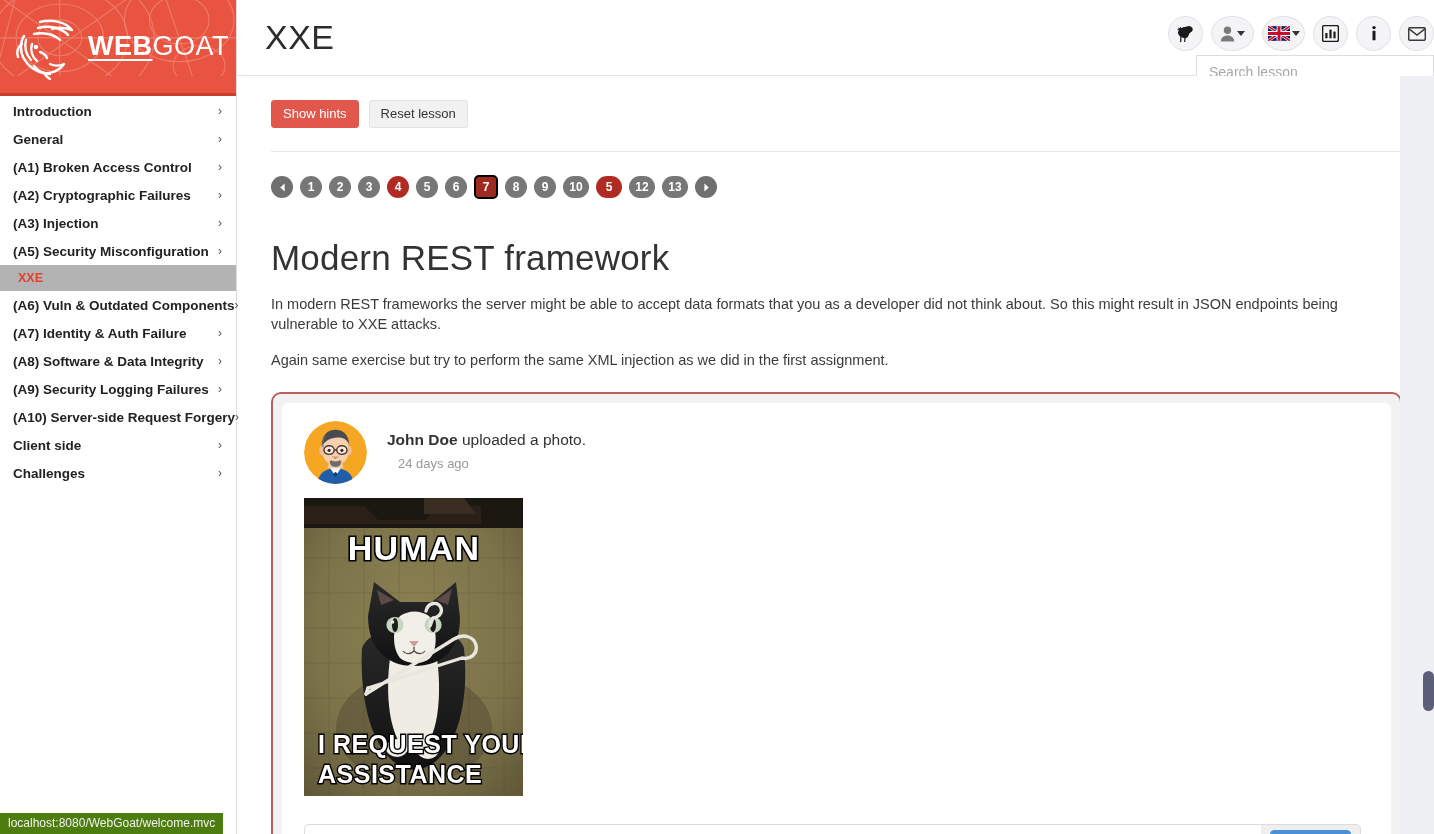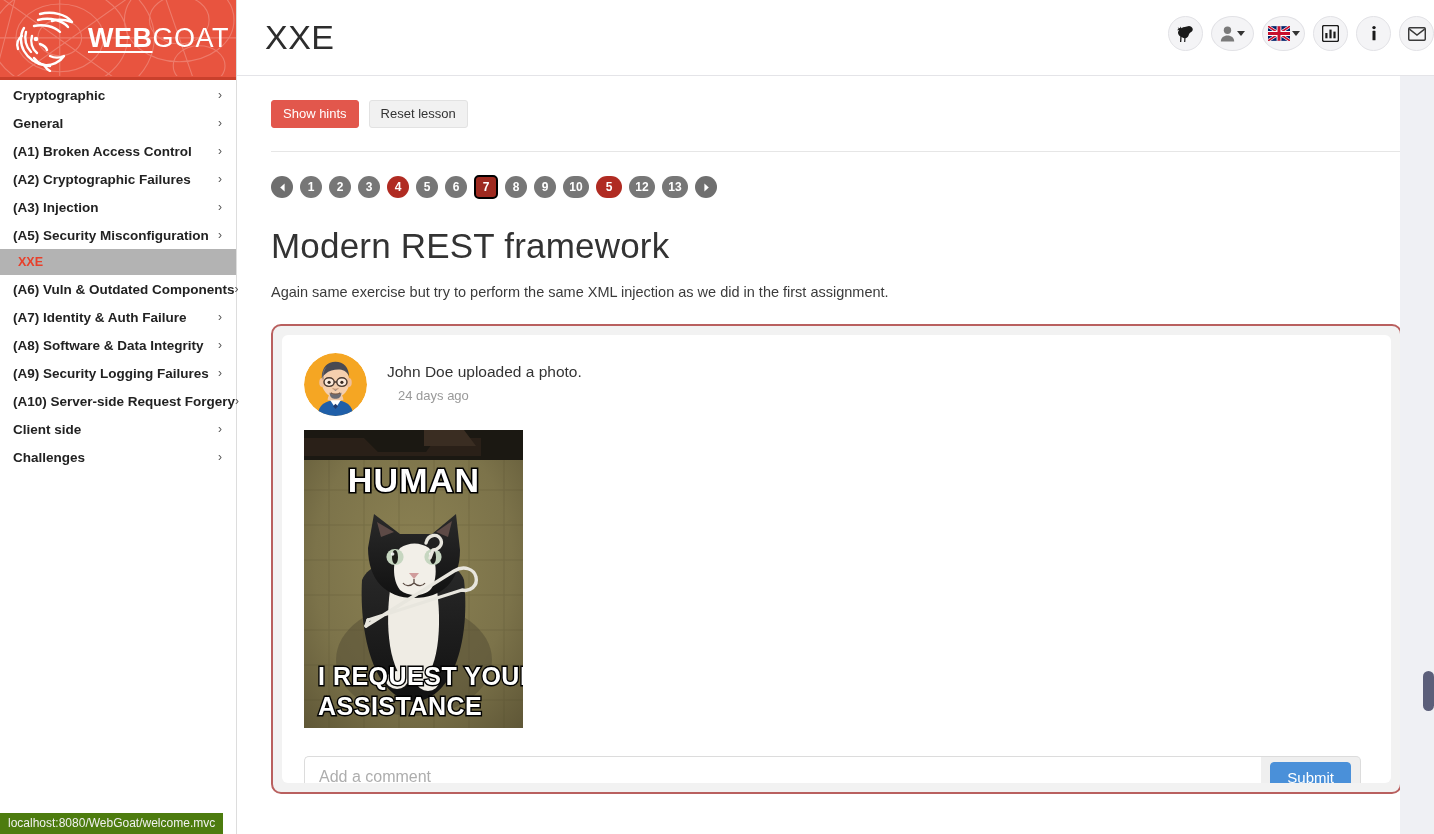--- a/index.html
+++ b/index.html
@@ -14,21 +14,21 @@
   
   .sidebar {
     width: 237px; height: 834px;
     background: #ffffff;
     border-right: 1px solid #dddddd;
     flex: 0 0 237px;
     position: relative;
     z-index: 5;
   }
   .brand {
-    height: 80px; width: 100%;
+    height: 96px; width: 100%;
     background: #e8543f;
     position: relative;
     overflow: hidden;
     display: flex; align-items: center;
     border-bottom: 3px solid #c9402c;
   }
   .brand .web-bg { position: absolute; inset: 0; opacity: .30; }
   .brand-logo { width: 74px; height: 66px; margin-left: 10px; position: relative; z-index: 2;}
   .brand-text {
     position: relative; z-index: 2;
@@ -133,21 +133,21 @@
   .pg.wide { width: 26px; border-radius: 11px; }
   .pg.red { background: #b02b22; }
   .pg.current {
     background: #9e2a20; border: 2px solid #000000;
     border-radius: 5px; width: 24px; height: 24px;
   }
   .pg.arrow { background: #6f6f6f; font-size: 11px; }
 
   .lesson-title {
     font-size: 35px; color: #333333; font-weight: normal;
-    margin-top: 26px; letter-spacing: .2px;
+    margin-top: 38px; letter-spacing: .2px;
   }
   .lesson-p {
     font-size: 14.5px; color: #3b3b3b; line-height: 20px;
     margin-top: 16px; max-width: 1135px;
   }
 
   
   .assignment {
     margin-top: 22px;
     border: 2px solid #b9605f;
@@ -161,21 +161,21 @@
     background: #ffffff;
     border-radius: 6px;
     height: 100%;
     padding: 18px 22px 0 22px;
     overflow: hidden;
   }
   .post-head { display: flex; align-items: flex-start; gap: 20px; }
   .avatar { width: 63px; height: 63px; border-radius: 50%; overflow: hidden; flex: 0 0 63px; }
   .post-meta { padding-top: 10px; }
   .post-line { font-size: 15.5px; color: #333333; }
-  .post-line b { font-weight: normal; }
+  .post-line b { font-weight: bold; }
   .post-time { font-size: 13px; color: #999999; margin-top: 7px; margin-left: 11px; }
 
   .meme { width: 219px; height: 298px; margin-top: 14px; display: block; }
 
   .comment-row { display: flex; margin-top: 28px; width: 1057px; }
   .comment-input {
     flex: 1 1 auto; height: 42px;
     border: 1px solid #dcdcdc; border-right: none;
     border-radius: 5px 0 0 5px;
     font-size: 16px; color: #555; padding: 0 14px;
@@ -250,21 +250,21 @@
         </g>
       </svg>
 
       <div class="brand-text">
         <span class="b1">WEB</span><span class="b2">GOAT</span>
       </div>
     </div>
 
     <div class="nav">
       <div class="nav-item">
-        <span class="lbl">Cryptographic</span>
+        <span class="lbl">Introduction</span>
         <span class="chev">›</span>
       </div>
       <div class="nav-item">
         <span class="lbl">General</span>
         <span class="chev">›</span>
       </div>
       <div class="nav-item">
         <span class="lbl">(A1) Broken Access Control</span>
         <span class="chev">›</span>
       </div>
@@ -357,20 +357,23 @@
           </svg>
         </div>
         <div class="ibtn">
           <svg width="18" height="14" viewBox="0 0 18 14">
             <rect x="0.7" y="0.7" width="16.6" height="12.6" rx="1.6" fill="none" stroke="#3a3a3a" stroke-width="1.5"></rect>
             <path d="M1.4 2.2 L9 8 L16.6 2.2" fill="none" stroke="#3a3a3a" stroke-width="1.5"></path>
           </svg>
         </div>
       </div>
 
+      <div class="search-wrap">
+        <input class="search-input" type="text" placeholder="Search lesson" style="">
+      </div>
     </div>
 
     <div class="content">
 
       <div class="btn-row">
         <button class="btn btn-hints">Show hints</button>
         <button class="btn btn-reset">Reset lesson</button>
       </div>
 
       <div class="divider"></div>
@@ -395,20 +398,21 @@
         <div class="pg wide">12</div>
         <div class="pg wide">13</div>
         <div class="pg arrow">
           <svg width="9" height="9" viewBox="0 0 9 9">
             <path d="M2.4 0.6 L6.8 4.5 L2.4 8.4 Z" fill="#ffffff"></path>
           </svg>
         </div>
       </div>
 
       <h1 class="lesson-title">Modern REST framework</h1>
+      <p class="lesson-p">In modern REST frameworks the server might be able to accept data formats that you as a developer did not think about. So this might result in JSON endpoints being vulnerable to XXE attacks.</p>
       <p class="lesson-p">Again same exercise but try to perform the same XML injection as we did in the first assignment.</p>
 
       <div class="assignment">
         <div class="assignment-inner">
 
           <div class="post-head">
             <div class="avatar">
               <svg viewBox="0 0 64 64" width="63" height="63">
                 <circle cx="32" cy="32" r="32" fill="#f5a623"></circle>
                 <path d="M14 64 C14 53 22 48 32 48 C42 48 50 53 50 64 Z" fill="#1f5fa9"></path>

